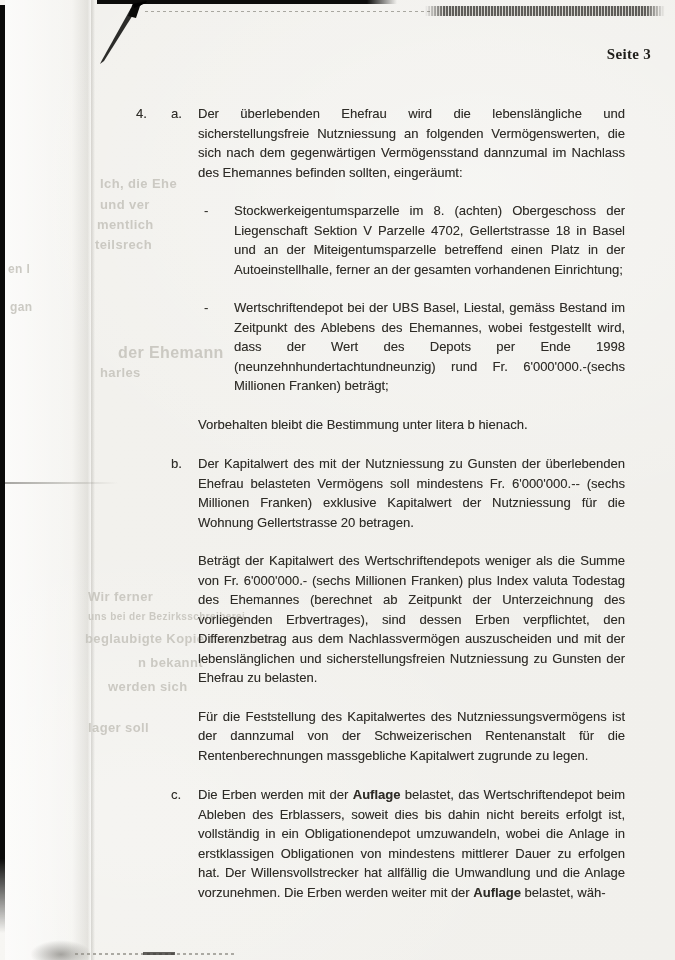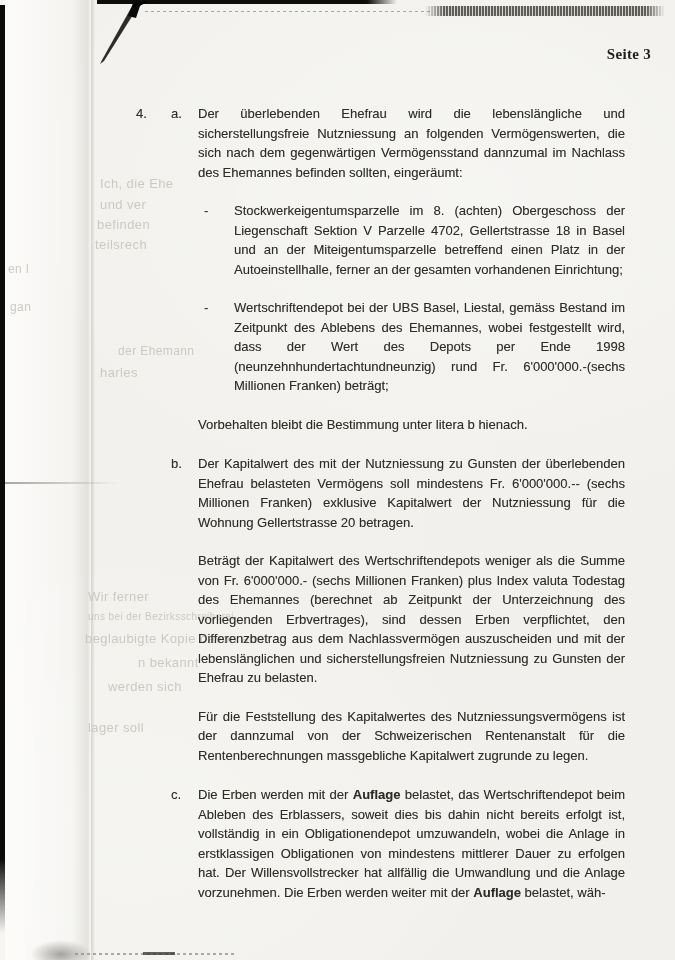--- a/index.html
+++ b/index.html
@@ -31,21 +31,21 @@
     -webkit-mask-image:linear-gradient(90deg,transparent,#000 8%,#000 92%,transparent);
             mask-image:linear-gradient(90deg,transparent,#000 8%,#000 92%,transparent);}
   .pen-mark{position:absolute;left:100px;top:0;width:48px;height:66px;}
   .smudge-bl{position:absolute;left:30px;top:940px;width:62px;height:24px;
     background:radial-gradient(ellipse at 50% 60%,rgba(110,108,102,0.6),transparent 70%);}
   .dotline-bottom{position:absolute;left:75px;top:953px;width:160px;height:2px;
     background:repeating-linear-gradient(90deg,rgba(140,138,130,0.7) 0 3px,transparent 3px 6px);}
   .dotline-bottom-dark{position:absolute;left:143px;top:952px;width:32px;height:3px;background:rgba(60,58,54,0.8);filter:blur(0.3px);}
   
   .bleed-layer{position:absolute;left:0;top:0;width:100%;height:100%;pointer-events:none;}
-  .bleed{position:absolute;color:#c7c5be;opacity:0.9;filter:blur(0.5px);letter-spacing:0.4px;white-space:nowrap;font-weight:normal;}
+  .bleed{position:absolute;color:#c7c5be;opacity:0.9;filter:blur(0.5px);letter-spacing:0.4px;white-space:nowrap;font-weight:bold;}
   
   .page-number{position:absolute;top:46px;right:24px;font-family:"Liberation Serif",serif;
     font-weight:bold;font-size:15px;color:#1f1e1a;letter-spacing:0.3px;}
   .content{position:absolute;left:136px;top:104px;width:489px;color:#2e2c27;
     font-size:13px;line-height:19.5px;text-shadow:0.2px 0.2px 0.4px rgba(46,44,39,0.35);}
   .row{display:flex;margin:0 0 20px;}
   .row:last-child{margin-bottom:0;}
   .col-num{width:35px;flex:none;}
   .col-letter{width:27px;flex:none;}
   .col-text{flex:1;min-width:0;}
@@ -75,23 +75,23 @@
       <polygon points="33,4 47,1 46,3 34,8" fill="#000000"></polygon>
     </svg>
   </div>
   <div class="smudge-bl"></div>
   <div class="dotline-bottom"></div>
   <div class="dotline-bottom-dark"></div>
 
   <div class="bleed-layer">
       <span class="bleed" style="left: 100px; top: 176px; font-size: 13px;">Ich, die Ehe</span>
       <span class="bleed" style="left: 100px; top: 197px; font-size: 13px;">und ver</span>
-      <span class="bleed" style="left: 97px; top: 217px; font-size: 13px;">befinden</span>
+      <span class="bleed" style="left: 97px; top: 217px; font-size: 13px;">mentlich</span>
       <span class="bleed" style="left: 95px; top: 237px; font-size: 13px;">teilsrech</span>
-      <span class="bleed" style="left: 118px; top: 344px; font-size: 12px;">der Ehemann</span>
+      <span class="bleed" style="left: 118px; top: 344px; font-size: 16px;">der Ehemann</span>
       <span class="bleed" style="left: 100px; top: 365px; font-size: 13px;">harles</span>
       <span class="bleed" style="left: 88px; top: 589px; font-size: 13px;">Wir ferner</span>
       <span class="bleed" style="left: 88px; top: 611px; font-size: 10px;">uns bei der Bezirksschreiberei</span>
       <span class="bleed" style="left: 85px; top: 631px; font-size: 13px;">beglaubigte Kopie davon aus</span>
       <span class="bleed" style="left: 95px; top: 655px; font-size: 13px; margin-left: 43px;">n bekannt</span>
       <span class="bleed" style="left: 108px; top: 679px; font-size: 13px; text-align: right;">werden sich</span>
       <span class="bleed" style="left: 88px; top: 720px; font-size: 13px;">lager soll</span>
       <span class="bleed" style="left: 8px; top: 262px; font-size: 12px;">en l</span>
       <span class="bleed" style="left: 10px; top: 300px; font-size: 12px;">gan</span>
     </div>

